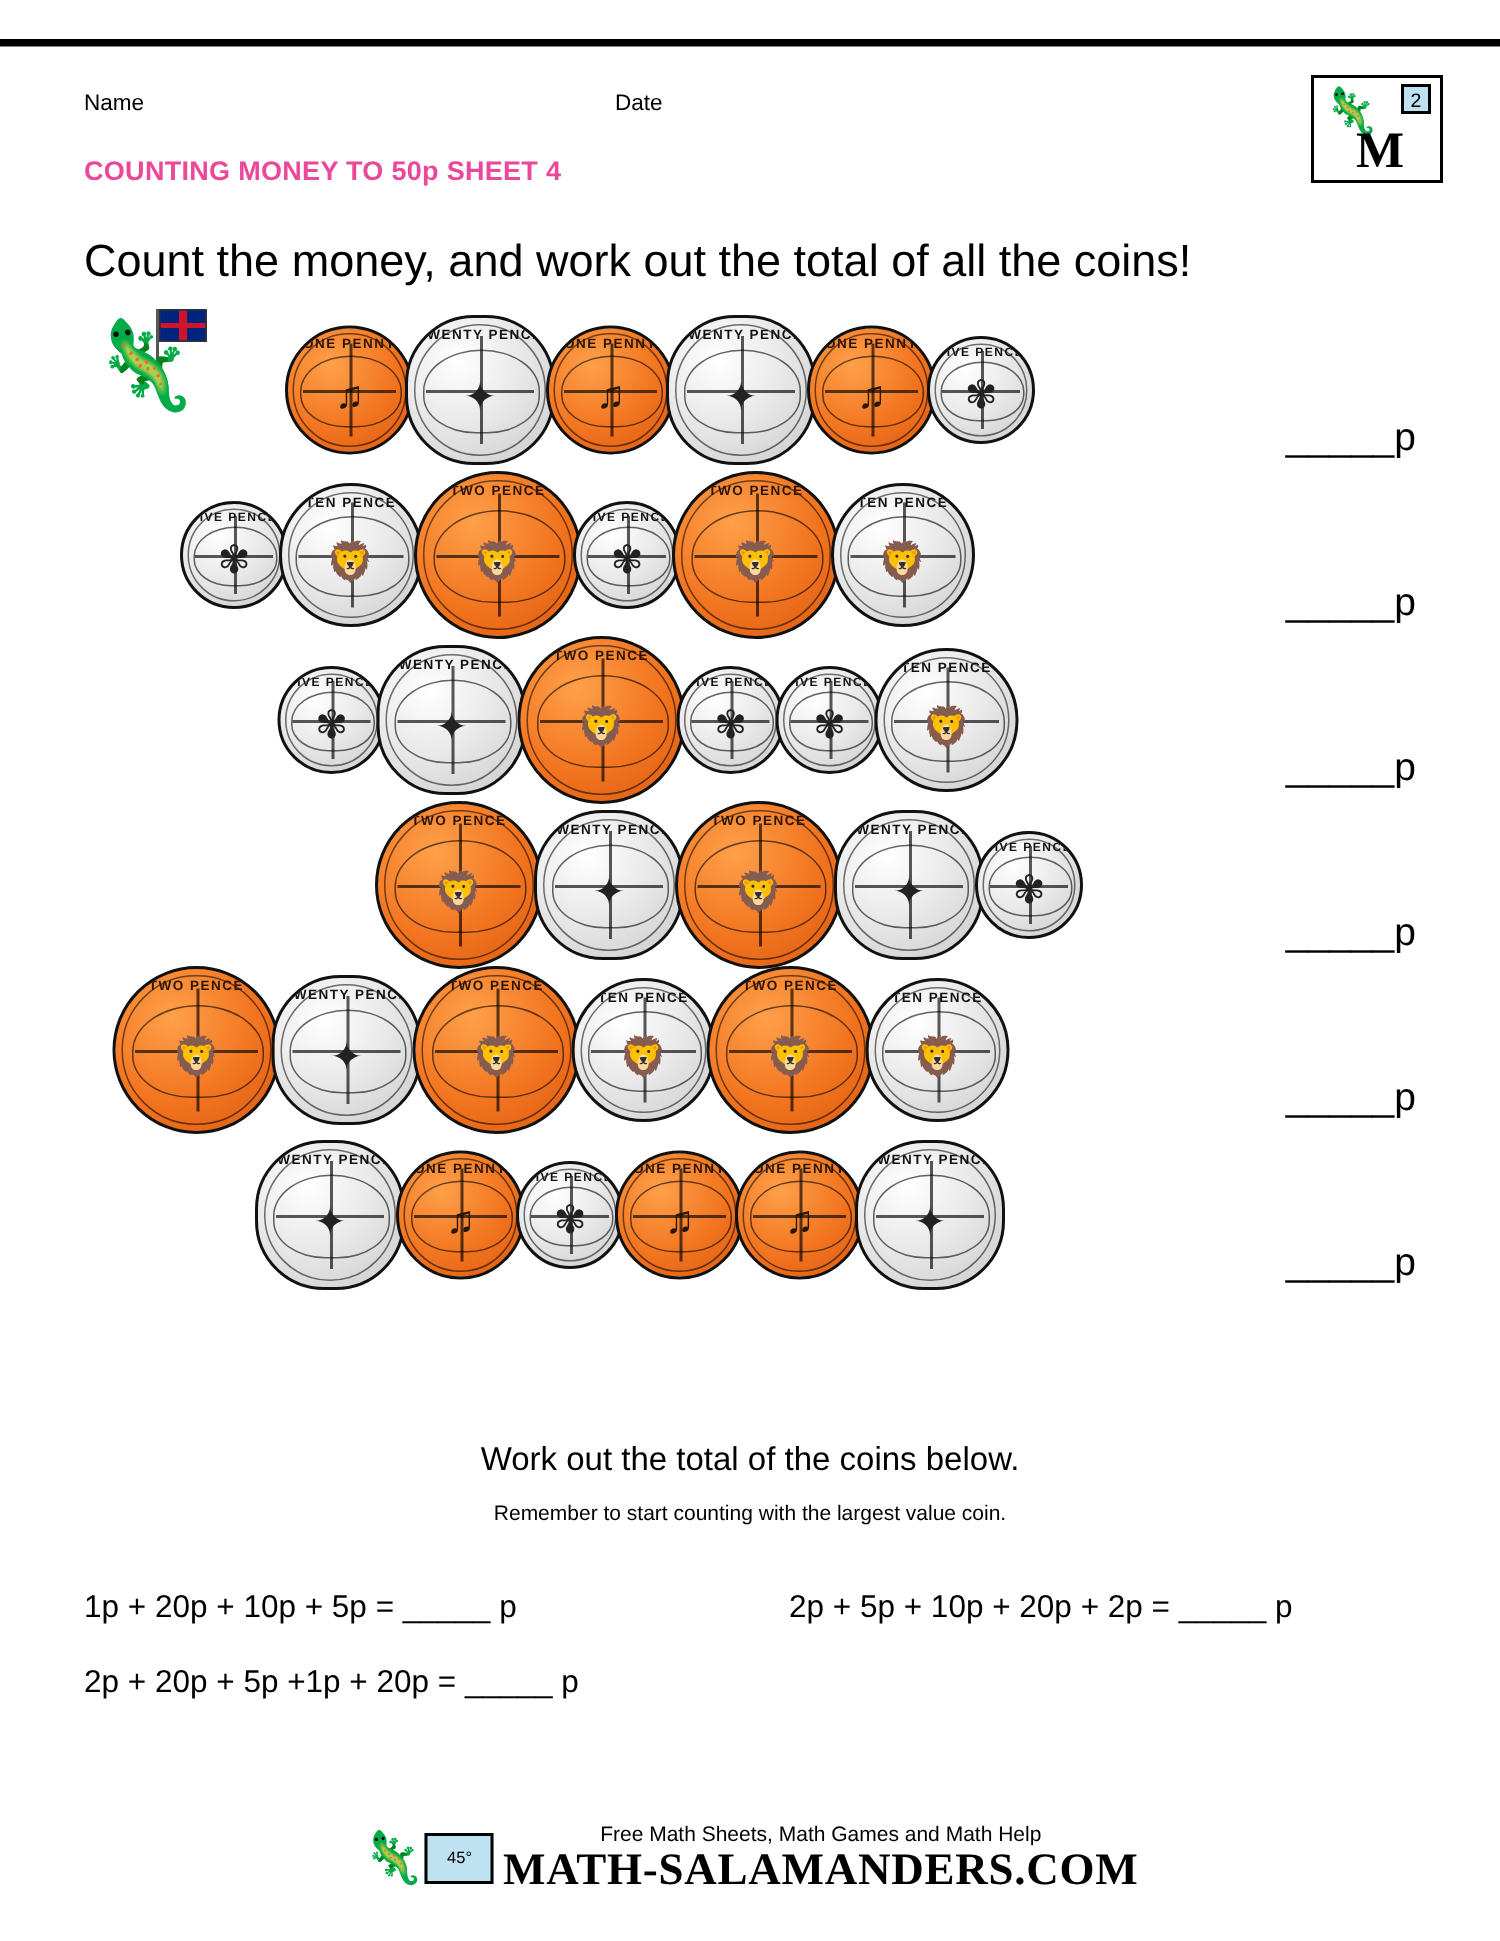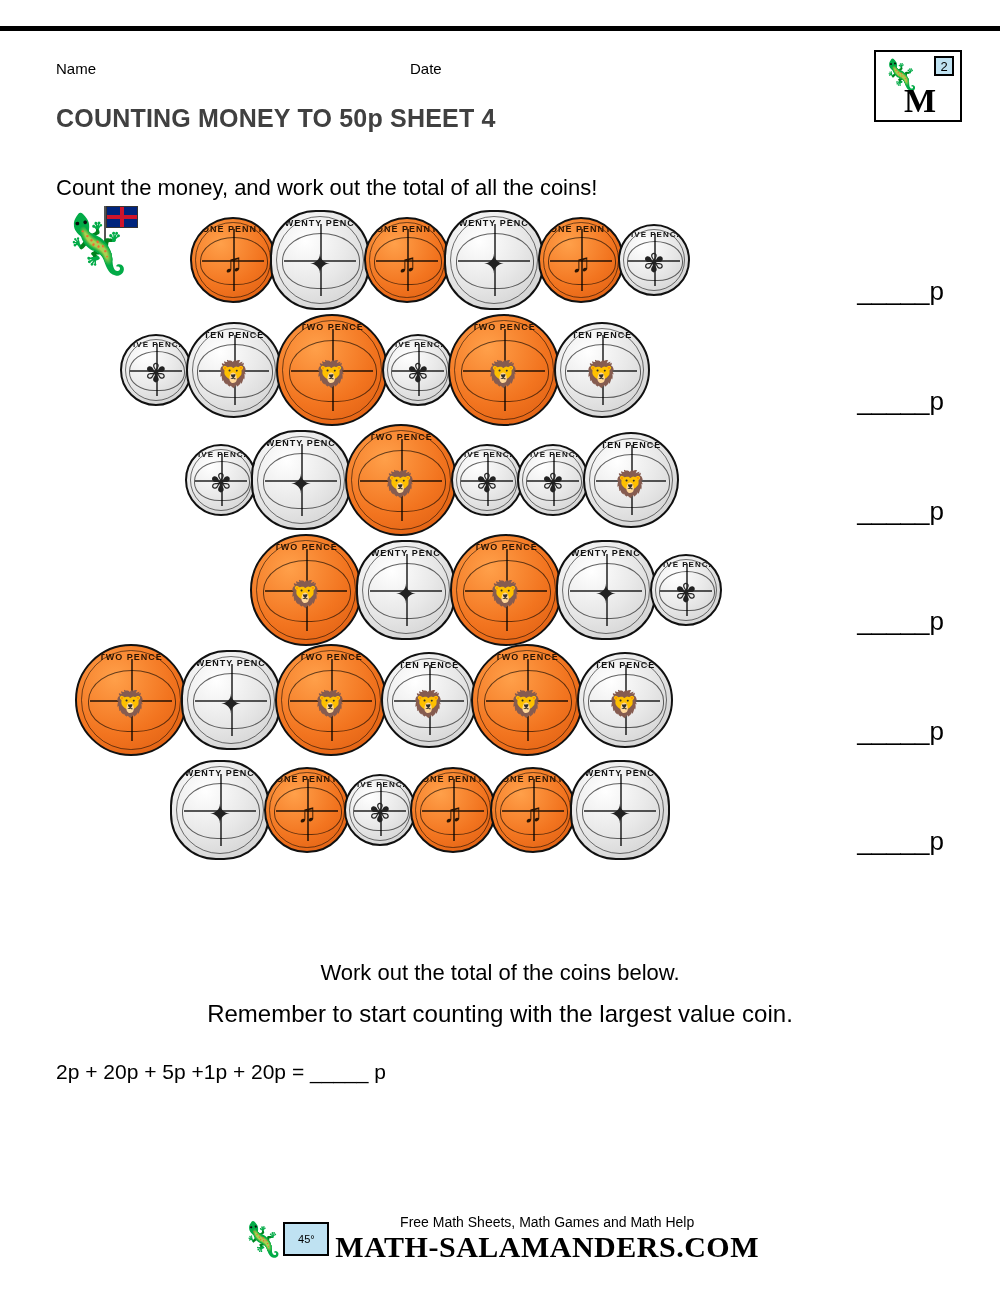--- a/index.html
+++ b/index.html
@@ -38,26 +38,26 @@
     font-size:13px; text-align:center; line-height:18px;
     background:#bfe2f2; box-sizing:border-box;
   }
   .logo-box .mlogo {
     position:absolute; left:28px; bottom:2px;
     font-family:"Liberation Serif", serif;
     font-size:34px; font-weight:bold; line-height:1;
   }
   h1.title {
     position:absolute; left:56px; top:104px; margin:0;
-    font-size:25px; font-weight:bold; color:#404040;
+    font-size:18px; font-weight:bold; color:#ec4899;
     letter-spacing:0.2px;
   }
   .instruction {
-    position:absolute; left:56px; top:175px;
-    font-size:22px;
+    position:absolute; left:56px; top:158px;
+    font-size:30px;
   }
   .worksheet { position:absolute; left:0; top:205px; width:1000px; }
   .row {
     position:relative;
     height:110px;
   }
   .coins {
     position:absolute; left:0; top:0; height:110px;
     display:flex; align-items:center;
   }
@@ -141,21 +141,21 @@
   .flagpole {
     position:absolute; left:104px; top:206px; width:2px; height:52px; background:#555;
   }
 
   .subinstr1 {
     position:absolute; left:0; right:0; top:960px;
     text-align:center; font-size:22px;
   }
   .subinstr2 {
     position:absolute; left:0; right:0; top:1000px;
-    text-align:center; font-size:24px;
+    text-align:center; font-size:14px;
   }
   .problems {
     position:absolute; left:56px; top:1060px; width:890px;
   }
   .prow { display:flex; margin-bottom:26px; }
   .prob { font-size:21px; }
   .prob.left { width:470px; }
 
   .footer {
     position:absolute; left:0; right:0; bottom:30px;
@@ -505,20 +505,24 @@
         </div>
       </div>
       <div class="answer">_____p</div>
     </div>
   </div>
 
 <div class="subinstr1">Work out the total of the coins below.</div>
 <div class="subinstr2">Remember to start counting with the largest value coin.</div>
 
 <div class="problems">
+  <div class="prow">
+    <div class="prob left">1p + 20p + 10p + 5p = _____ p</div>
+    <div class="prob">2p + 5p + 10p + 20p + 2p = _____ p</div>
+  </div>
   <div class="prow">
     <div class="prob">2p + 20p + 5p +1p + 20p = _____ p</div>
   </div>
 </div>
 
 <div class="footer">
   <div class="footer-row">
     <span class="fsal">🦎</span>
     <span class="footer-badge">45°</span>
     <span>

